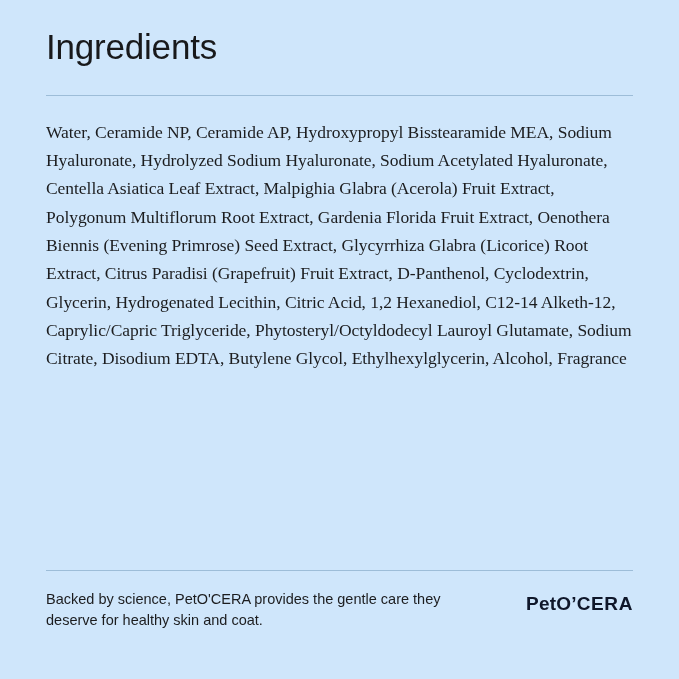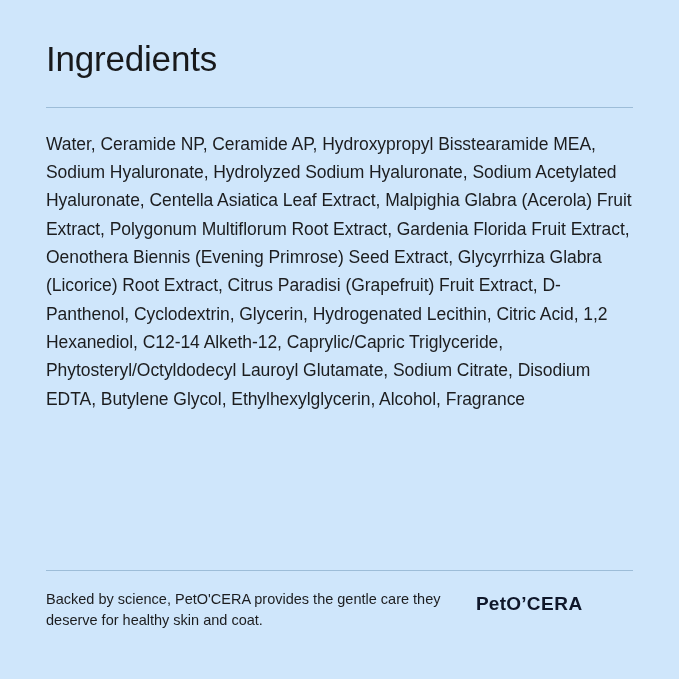--- a/index.html
+++ b/index.html
@@ -22,54 +22,55 @@
     padding: 0 46px;
     display: flex;
     flex-direction: column;
   }
   .title {
     font-size: 35px;
     font-weight: 400;
     color: #18191b;
     letter-spacing: -0.2px;
     margin: 0;
-    padding-top: 40px;
+    padding-top: 28px;
     line-height: 1.1;
   }
   .divider {
     height: 1px;
     background: #9dbdd8;
     margin-top: 28px;
     width: 100%;
   }
   .ingredients {
     margin-top: 22px;
     font-size: 17.5px;
     line-height: 1.62;
     color: #1c1d1f;
     letter-spacing: -0.05px;
     text-align: left;
     max-width: 600px;
+    font-family: Liberation Serif, serif;
   }
   .spacer {
     flex: 1 1 auto;
   }
   .footer {
     padding-bottom: 48px;
   }
   .footer-divider {
     height: 1px;
     background: #9dbdd8;
     width: 100%;
     margin-bottom: 18px;
   }
   .footer-row {
     display: flex;
     align-items: flex-start;
-    justify-content: flex-start;
+    justify-content: space-between;
   }
   .footer-text {
     font-size: 14.5px;
     line-height: 1.45;
     color: #1c1d1f;
     max-width: 430px;
   }
   .brand {
     font-size: 19px;
     font-weight: 700;

